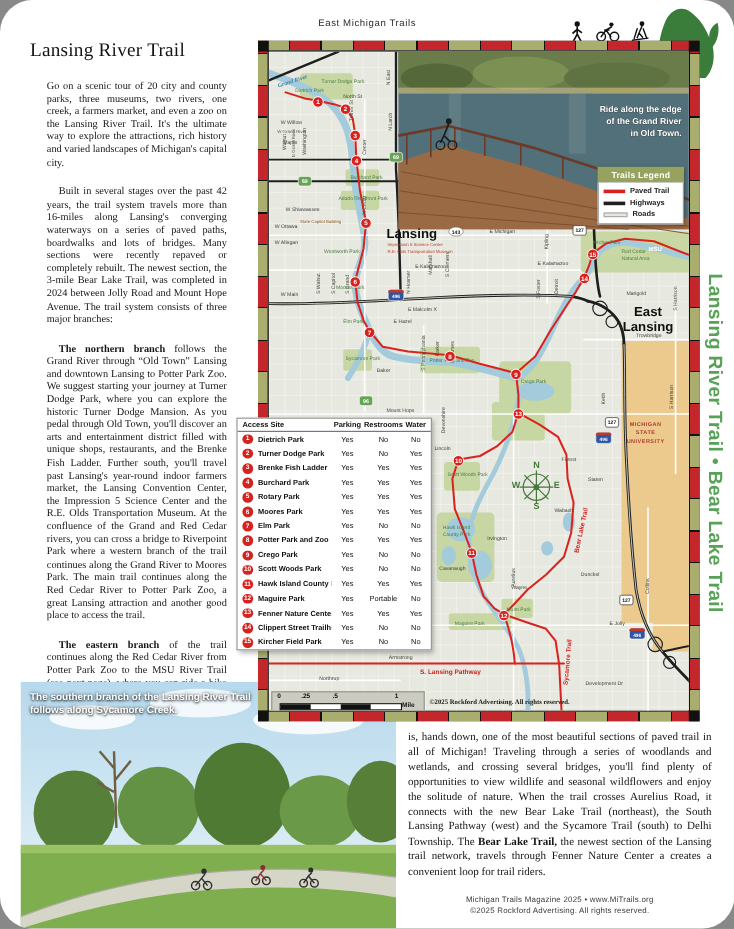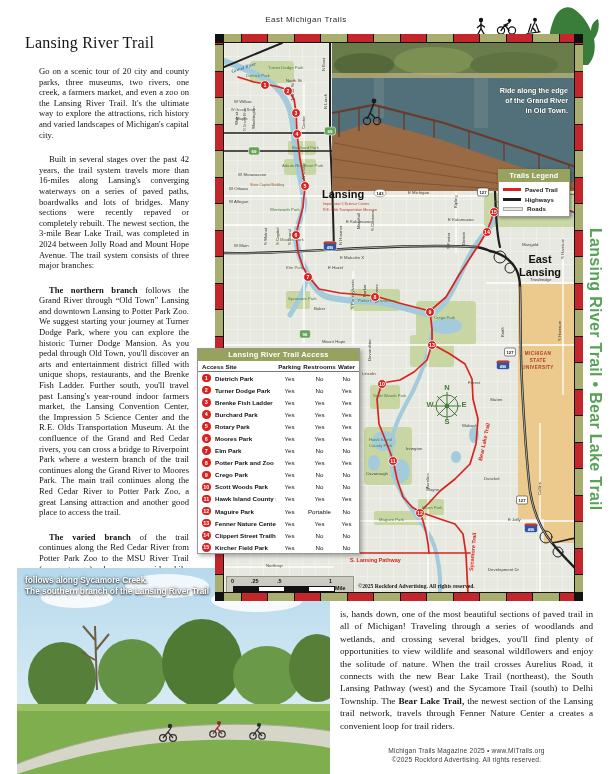--- a/index.html
+++ b/index.html
@@ -1,36 +1,36 @@
 <!DOCTYPE html>
 <html><head>
 <meta charset="utf-8">
 <style>
   html,body{margin:0;padding:0;background:#888;}
-  .page{position:relative;width:612px;height:774px;background:#fff;font-family:"Liberation Sans",sans-serif;overflow:hidden;margin:0 auto;}
+  .page{position:relative;width:612px;height:774px;background:#fff;font-family:"Liberation Sans",sans-serif;overflow:hidden;margin:0 auto;border-radius:27px;}
   .hdr-title{position:absolute;top:15px;left:0;width:612px;text-align:center;font-size:8px;letter-spacing:.5px;color:#2b2b2b;}
   .act-icons{position:absolute;top:17px;left:474px;display:flex;gap:8px;align-items:center;}
   .mi-logo{position:absolute;top:4px;left:543px;}
   
   .article{position:absolute;left:25px;top:34px;width:178px;font-family:"Liberation Serif",serif;font-size:8.6px;line-height:10.6px;color:#141414;text-align:justify;}
   .article h1{font-size:16px;line-height:18px;margin:0 0 4px 0;font-weight:normal;letter-spacing:.2px;text-align:left;}
   p.ap{margin:14px;text-indent:10px;}
   p.ap.ni{text-indent:0;}
   
   .photo-bl{position:absolute;left:17px;top:568px;width:313px;height:206px;overflow:hidden;z-index:1;}
   .photo-cap{position:absolute;left:8px;top:7px;font-size:8.3px;font-weight:bold;color:#fff;line-height:10.5px;text-shadow:0 1px 2px rgba(0,0,0,.8),0 0 3px rgba(0,0,0,.6);}
   
   .mapframe{position:absolute;left:215px;top:34px;width:368px;height:567px;background:#111;z-index:2;}
   .mf-h{position:absolute;left:0;width:368px;height:8px;background:repeating-linear-gradient(90deg,#a9ae6e 0 26px,#111 26px 27px,#c3272b 27px 52px,#111 52px 53px);}
   .mf-v{position:absolute;top:0;width:8px;height:567px;background:repeating-linear-gradient(0deg,#a9ae6e 0 26px,#111 26px 27px,#c3272b 27px 52px,#111 52px 53px);}
   .mf-c{position:absolute;width:9px;height:9px;background:#111;z-index:3;}
   .map-inner{position:absolute;left:8px;top:8px;width:352px;height:551px;border:1px solid #111;box-sizing:border-box;background:#e7e8df;overflow:hidden;}
   .map-inner svg{position:absolute;left:0;top:0;}
   
-  .legendbox{position:absolute;left:274px;top:126px;width:72px;z-index:4;box-shadow:1px 1px 3px rgba(0,0,0,.4);}
+  .legendbox{position:absolute;left:274px;top:96px;width:72px;z-index:4;box-shadow:1px 1px 3px rgba(0,0,0,.4);}
   .lg-title{height:13px;background:#97a25e;color:#fff;font-size:7.2px;font-weight:bold;text-align:center;line-height:13px;letter-spacing:.2px;}
   .lg-body{background:#fff;border:1px solid #999;border-top:none;padding:3px 4px 2px 4px;}
   .lg-row{display:flex;align-items:center;height:9.5px;}
   .lg-line{width:18px;height:2.6px;margin-right:4px;flex:none;}
   .lg-line.roads{border:.5px solid #aaa;height:2px;}
   .lg-label{font-size:6.2px;font-weight:bold;color:#222;}
   
   .accessbox{position:absolute;left:197px;top:348px;width:163px;background:#fff;border:1px solid #999;z-index:5;box-shadow:2px 2px 4px rgba(0,0,0,.3);box-sizing:border-box;}
   .ab-title{height:12px;background:#97a25e;color:#fff;font-size:7.5px;font-weight:bold;text-align:center;line-height:12px;letter-spacing:.2px;}
   .thead{display:grid;grid-template-columns:74px 27px 33px 21px;padding:2px 2px 1px 4px;font-size:6.2px;font-weight:bold;color:#111;border-bottom:1px solid #777;}
@@ -100,21 +100,21 @@
         <rect x="27" y="39" width="4.5" height="4.5" fill="#111"></rect>
       </svg>
   </div>
 
   <div class="article">
     <h1>Lansing River Trail</h1>
     <div id="article-paras">
         <p class="ap ni">Go on a scenic tour of 20 city and county parks, three museums, two rivers, one creek, a farmers market, and even a zoo on the Lansing River Trail. It's the ultimate way to explore the attractions, rich history and varied landscapes of Michigan's capital city.</p>
         <p class="ap">Built in several stages over the past 42 years, the trail system travels more than 16-miles along Lansing's converging waterways on a series of paved paths, boardwalks and lots of bridges. Many sections were recently repaved or completely rebuilt. The newest section, the 3-mile Bear Lake Trail, was completed in 2024 between Jolly Road and Mount Hope Avenue. The trail system consists of three major branches:</p>
         <p class="ap"><b>The northern branch</b> follows the Grand River through “Old Town” Lansing and downtown Lansing to Potter Park Zoo. We suggest starting your journey at Turner Dodge Park, where you can explore the historic Turner Dodge Mansion. As you pedal through Old Town, you'll discover an arts and entertainment district filled with unique shops, restaurants, and the Brenke Fish Ladder. Further south, you'll travel past Lansing's year-round indoor farmers market, the Lansing Convention Center, the Impression 5 Science Center and the R.E. Olds Transportation Museum. At the confluence of the Grand and Red Cedar rivers, you can cross a bridge to Riverpoint Park where a western branch of the trail continues along the Grand River to Moores Park. The main trail continues along the Red Cedar River to Potter Park Zoo, a great Lansing attraction and another good place to access the trail.</p>
-        <p class="ap"><b>The varied branch</b> of the trail continues along the Red Cedar River from Potter Park Zoo to the MSU River Trail (see next page), where you can ride a bike path that winds through the campus and along the river's edge. Please be advised that this section of trail is in a flood plain and may be impassable during periods of high water.</p>
+        <p class="ap"><b>The eastern branch</b> of the trail continues along the Red Cedar River from Potter Park Zoo to the MSU River Trail (see next page), where you can ride a bike path that winds through the campus and along the river's edge. Please be advised that this section of trail is in a flood plain and may be impassable during periods of high water.</p>
         <p class="ap">Meandering along Sycamore Creek, <b>the southern branch</b> of the Lansing River Trail</p>
       </div>
   </div>
 
   <div class="photo-bl">
     <svg width="313" height="206" viewBox="0 0 313 206">
       <defs>
         <linearGradient id="skyg" x1="0" y1="0" x2="0" y2="1">
             <stop offset="0" stop-color="#b7d9ec"></stop>
             <stop offset="1" stop-color="#e9f4f9"></stop>
@@ -144,22 +144,22 @@
           <path d="M196,166 L200,160 L205,166 M200,160 L203,157" stroke="#8a3030"></path>
         <circle cx="236" cy="168" r="3.2"></circle>
           <circle cx="245" cy="168" r="3.2"></circle>
           <path d="M236,168 L240,162 L245,168 M240,162 L243,159"></path>
       </g>
       <circle cx="153" cy="158" r="2.2" fill="#2e2e2e"></circle>
         <circle cx="202" cy="155" r="2.1" fill="#8a3030"></circle>
         <circle cx="242" cy="157" r="2.1" fill="#2e2e2e"></circle>
     </svg>
     <div class="photo-cap" id="photo-caption">
+        <div>The southern branch of the Lansing River Trail</div>
         <div>follows along Sycamore Creek.</div>
-        <div>The southern branch of the Lansing River Trail</div>
       </div>
   </div>
 
   <div class="mapframe">
     <div class="mf-h" style="top:0"></div>
     <div class="mf-h" style="bottom:0"></div>
     <div class="mf-v" style="left:0"></div>
     <div class="mf-v" style="right:0"></div>
     <div class="mf-c" style="left:0;top:0"></div>
       <div class="mf-c" style="right:0;top:0"></div>
@@ -521,21 +521,20 @@
             <span></span>
             <span></span>
             <span></span>
           </div>
       </div>
       <div class="mapcopy">©2025 Rockford Advertising.  All rights reserved.</div>
     </div>
   </div>
 
   <div class="accessbox">
-    <div class="ab-title">Lansing River Trail Access</div>
     <div class="thead">
       <span>Access Site</span>
       <span class="c">Parking</span>
       <span class="c">Restrooms</span>
       <span class="c">Water</span>
     </div>
     <div id="table-rows">
         <div class="trow">
           <span class="tnum">1</span>
           <span class="tname">Dietrich Park</span>

